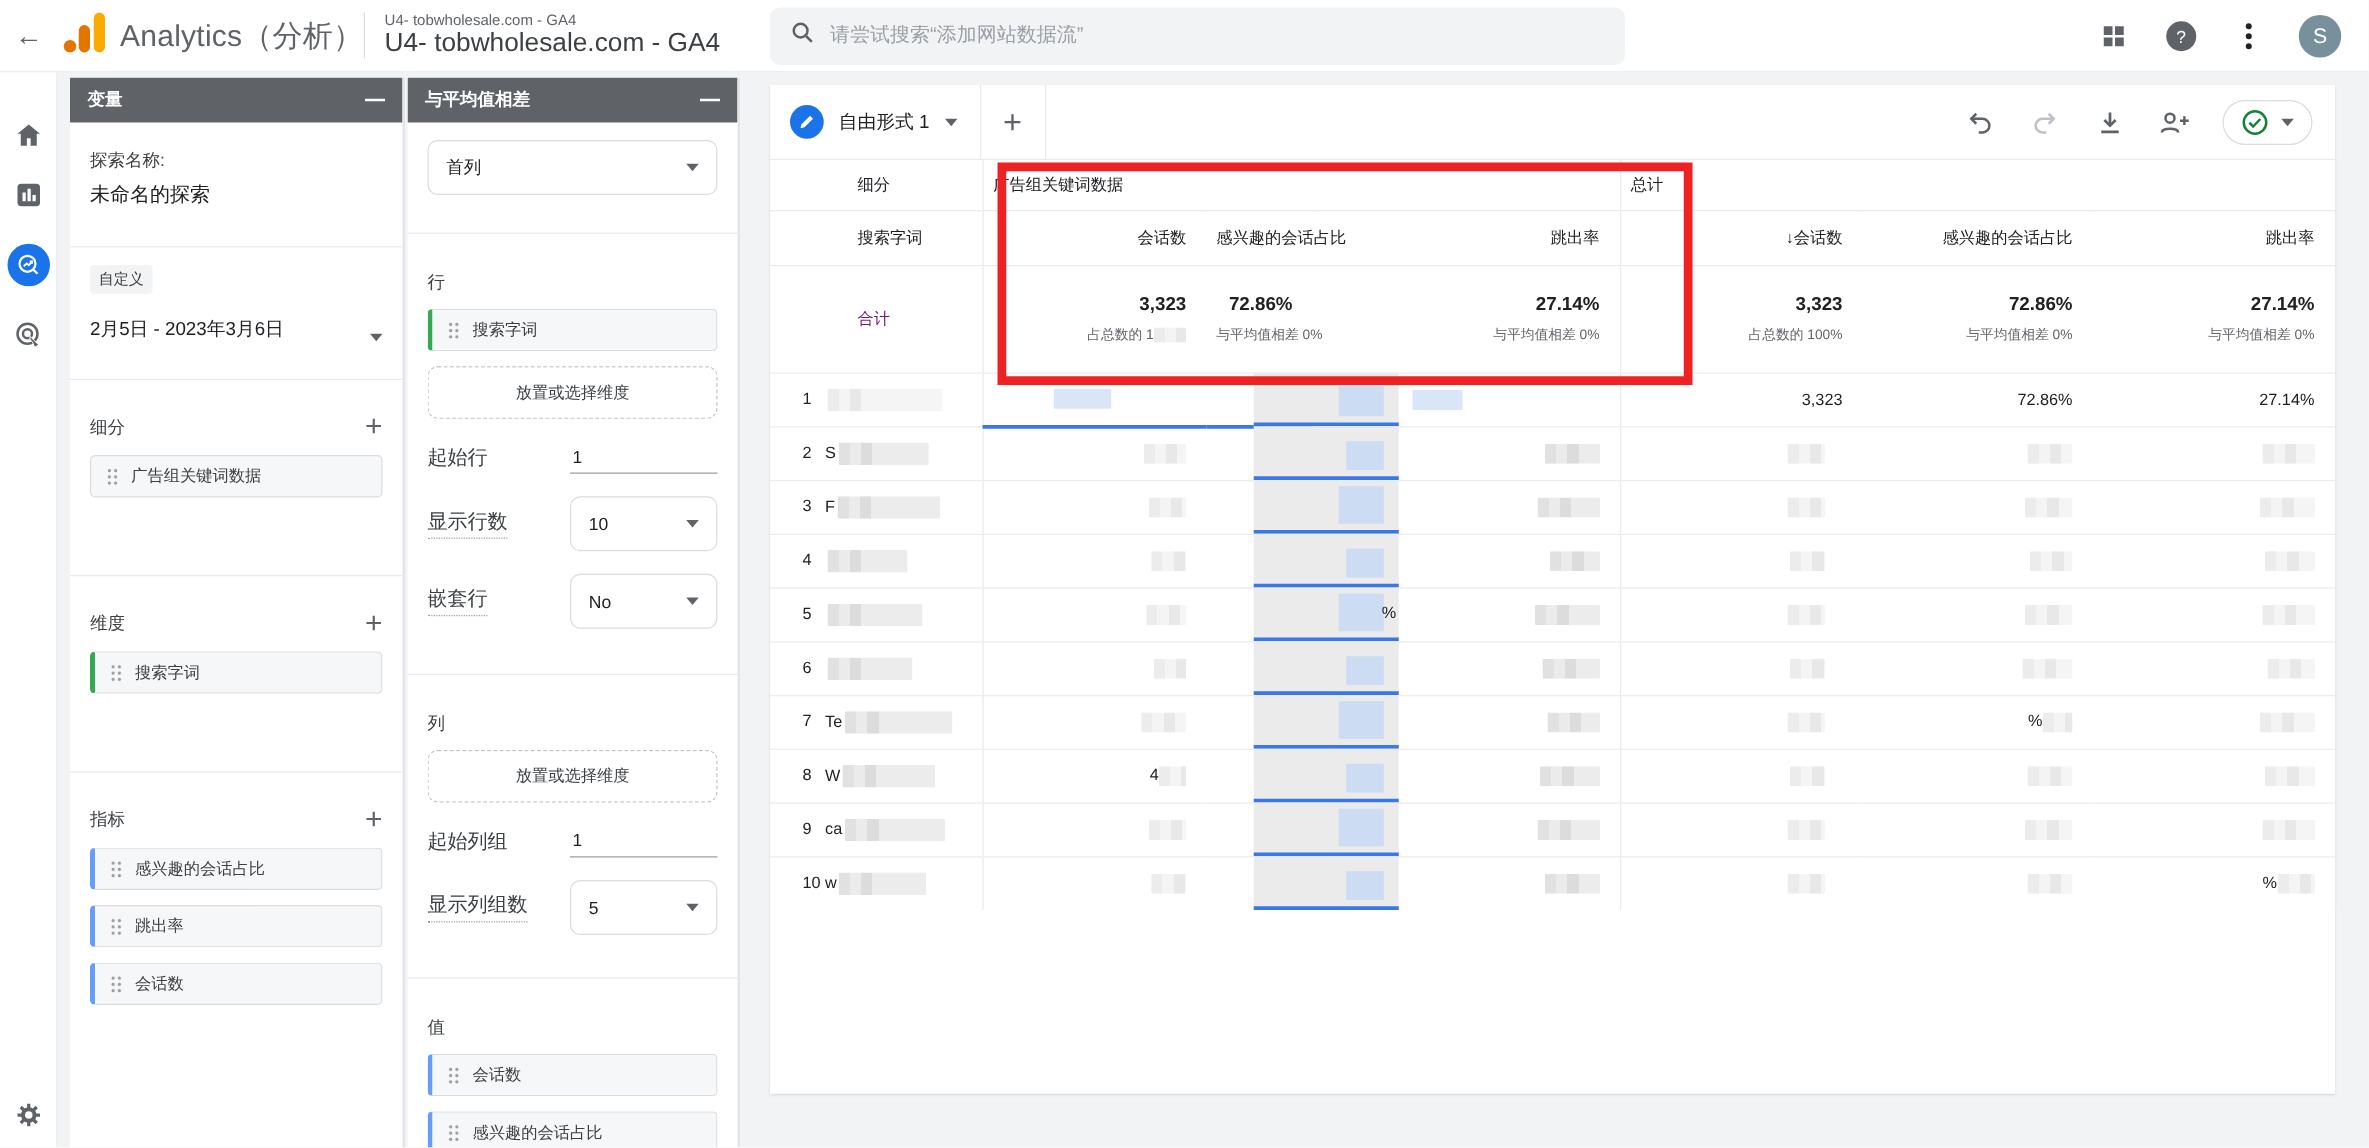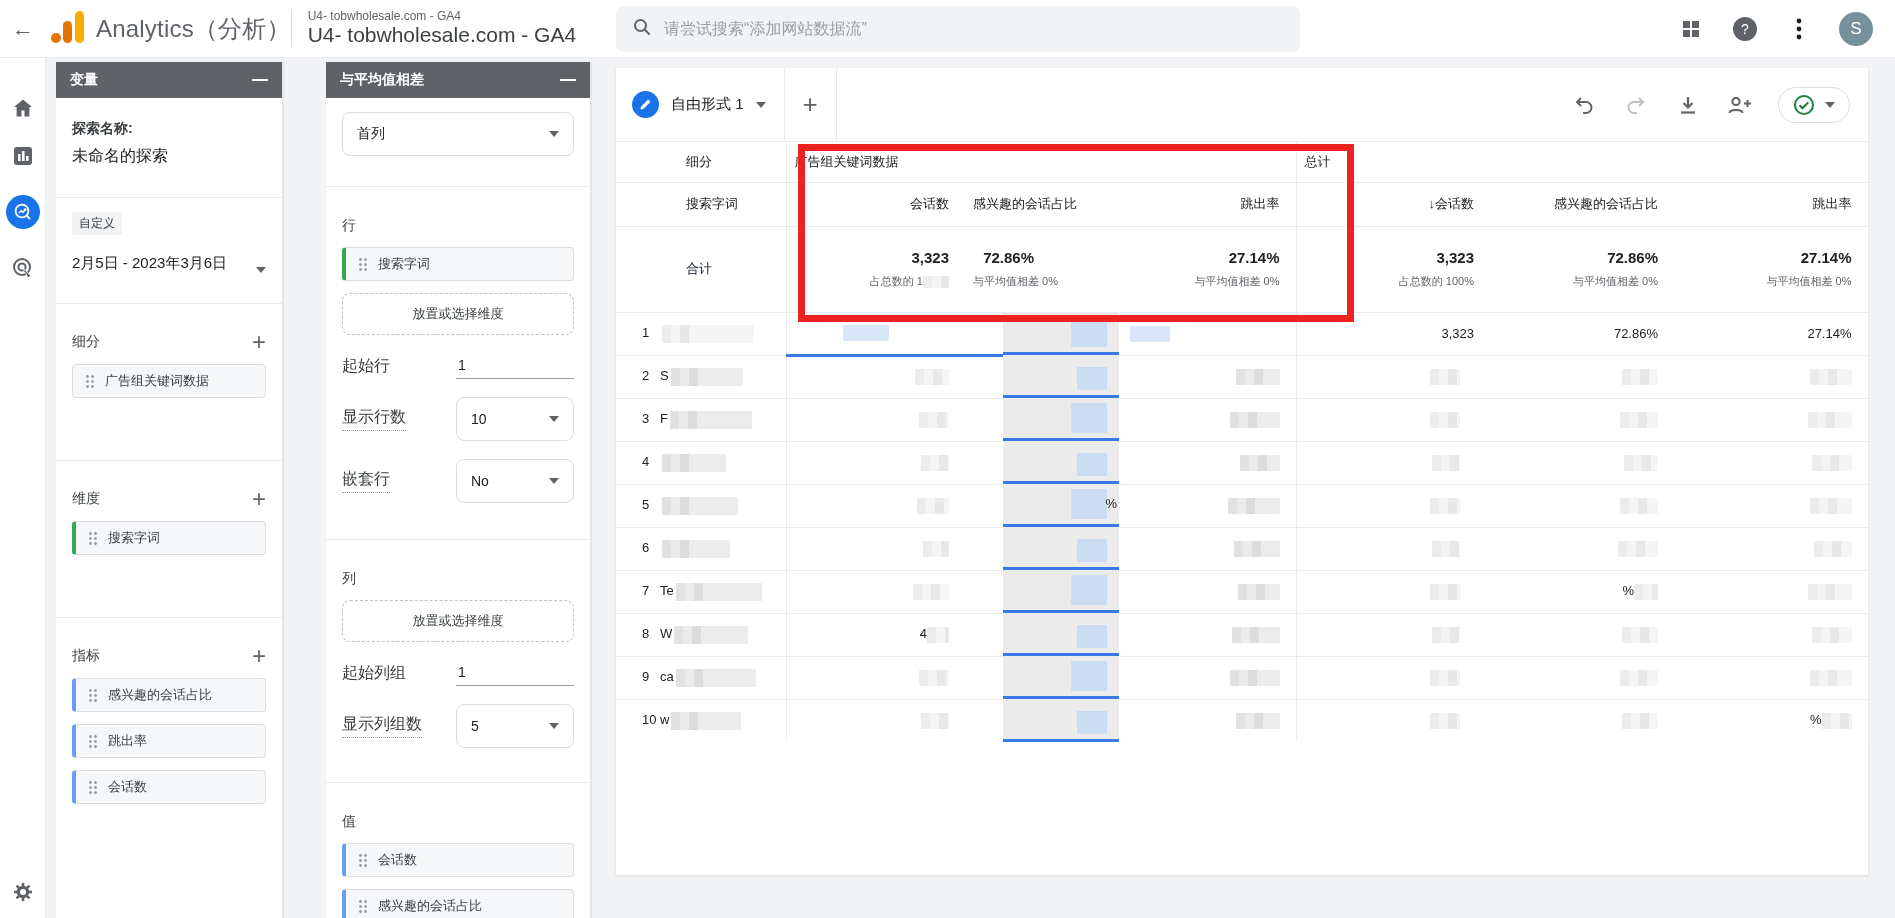--- a/index.html
+++ b/index.html
@@ -38,61 +38,61 @@
   .divider { height:1px; background:#e8eaed; }
   .sec-hd { display:flex; align-items:center; justify-content:space-between; margin:14px 0 12px; }
   .sec-hd .lbl { font-size:14px; color:#3c4043; }
   .plus { font-size:24px; color:#5f6368; font-weight:300; cursor:pointer; line-height:20px; }
   .chip { position:relative; display:flex; align-items:center; height:34px; background:#f6f7f8; border:1px solid #dadce0; border-radius:4px; padding:0 10px 0 12px; margin-bottom:12px; font-size:13px; color:#3c4043; cursor:grab; }
   .chip .grip { width:10px; height:15px; margin-right:10px; background-image:radial-gradient(circle,#9aa0a6 1.3px,transparent 1.5px); background-size:5px 5px; flex:0 0 auto; }
   .chip.dim { border-left:4px solid #34a853; }
   .chip.met { border-left:4px solid #669df6; }
   .badge { display:inline-block; background:#f1f3f4; color:#3c4043; font-size:12px; padding:3px 7px; border-radius:3px; }
 
-  .vars { left:56px; width:228px; }
+  .vars { left:56px; width:268px; }
   .tabset { left:326px; width:266px; }
 
-  .name-lbl { font-size:14px; color:#3c4043; margin-top:8px;font-weight:bold; }
+  .name-lbl { font-size:14px; color:#3c4043; margin-top:8px; }
   .name-val { font-size:16px; color:#202124; margin:8px 0 16px; }
   .daterow { display:flex; align-items:flex-end; justify-content:space-between; padding:12px 0 16px; }
   .caret { width:0; height:0; border-left:5px solid transparent; border-right:5px solid transparent; border-top:6px solid #5f6368; }
   .date-val { font-size:15px; color:#202124; margin-top:7px; }
   .drop-pad { height:36px; }
 
   .select { display:flex; align-items:center; justify-content:space-between; border:1px solid #dadce0; border-radius:8px; height:44px; padding:0 14px; font-size:14px; color:#202124; cursor:pointer; background:#fff; }
   .fieldrow { display:flex; align-items:center; justify-content:space-between; margin:18px 0; }
   .flabel { font-size:16px; color:#3c4043; }
   .flabel.dot { border-bottom:1px dotted #9aa0a6; padding-bottom:2px; }
   .uinput { width:118px; border-bottom:1px solid #9aa0a6; font-size:14px; padding:4px 2px 5px; color:#202124; }
   .fieldrow .select { width:118px; height:44px; }
   .dashed { border:1px dashed #bdc1c6; border-radius:8px; height:42px; display:flex; align-items:center; justify-content:center; font-size:13px; color:#3c4043; margin:4px 0 14px; cursor:pointer; }
   .sec-lbl { font-size:14px; color:#3c4043; margin:16px 0 12px; }
 
   
   .canvas { position:absolute; left:592px; right:0; top:58px; bottom:0; background:#f1f3f4; }
   .sheet { position:absolute; left:24px; right:27px; top:10px; bottom:43px; background:#fff; box-shadow:0 1px 2px rgba(60,64,67,.15); }
-  .sheet-toolbar { height:74px; display:flex; align-items:center; border-bottom:1px solid #e8eaed; }
+  .sheet-toolbar { height:60px; display:flex; align-items:center; border-bottom:1px solid #e8eaed; }
   .tab { display:flex; align-items:center; gap:12px; padding:0 18px 0 16px; height:100%; border-right:1px solid #e8eaed; cursor:pointer; }
   .pencil-circle { width:27px; height:27px; border-radius:50%; background:#1a73e8; display:flex; align-items:center; justify-content:center; }
   .tab-label { font-size:15px; color:#202124; }
   .addtab { width:52px; height:100%; display:flex; align-items:center; justify-content:center; font-size:26px; color:#5f6368; font-weight:300; border-right:1px solid #e8eaed; cursor:pointer; }
   .tb-right { margin-left:auto; display:flex; align-items:center; gap:24px; padding-right:18px; }
   .status-pill { display:flex; align-items:center; gap:10px; border:1px solid #dadce0; border-radius:18px; height:36px; padding:0 14px; cursor:pointer; }
 
   
   .tablewrap { position:relative; }
   table.ga { border-collapse:collapse; table-layout:fixed; width:1252px; }
   table.ga td, table.ga th { font-weight:normal; font-size:13px; color:#202124; padding:0 16px 0 8px; overflow:visible; white-space:nowrap; }
   .ghr td { height:40px; font-size:13px; color:#5f6368; padding-left:20px; }
   .chr td { height:44px; border-top:1px solid #e8eaed; color:#5f6368; text-align:right; }
   .chr td.c-term { text-align:left; padding-left:70px; }
   .tot td { height:86px; border-top:1px solid #e8eaed; text-align:right; vertical-align:middle; }
   .tot .v { font-size:15px; font-weight:bold; color:#202124; }
   .tot .s { font-size:11px; color:#5f6368; margin-top:8px; }
-  .tot td.c-term { text-align:left; padding-left:70px; font-size:13px; color:#0f172a; }
+  .tot td.c-term { text-align:left; padding-left:70px; font-size:13px; color:#701a75; }
   tr.dr td { height:43px; border-top:1px solid #ececec; text-align:right; }
   tr.dr td.c-term { text-align:left; padding:0; }
   .rownum { display:inline-block; width:44px; padding-left:26px; color:#202124; }
   .frag { color:#202124; }
   td.c-term { border-right:1px solid #e8eaed; }
   td.g2s { border-left:1px solid #e8eaed; }
   table.ga { border-right:1px solid #e8eaed; }
   td.u { border-bottom:3px solid #3b78e7; }
 
   .rd { display:inline-block; vertical-align:middle; height:16px; border-radius:1px; background-color:#efefef;

